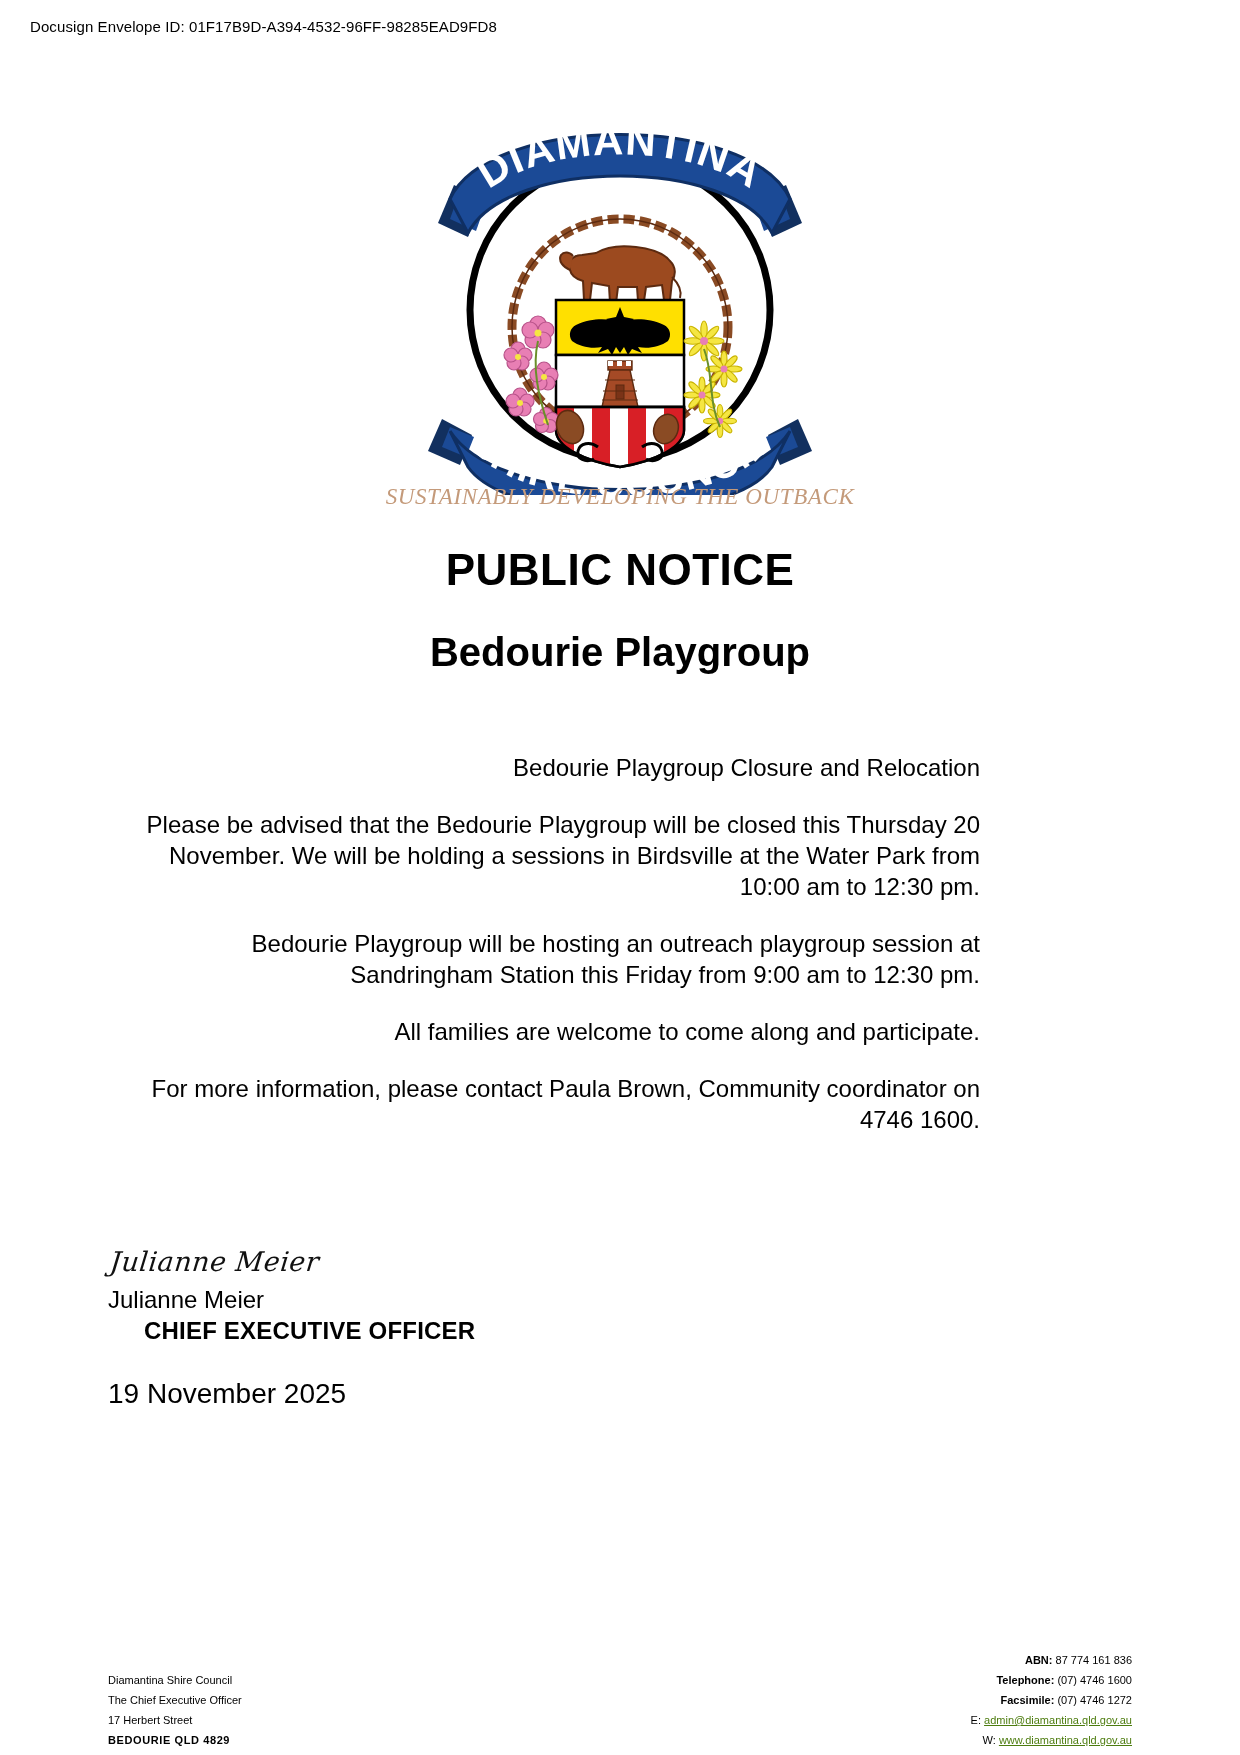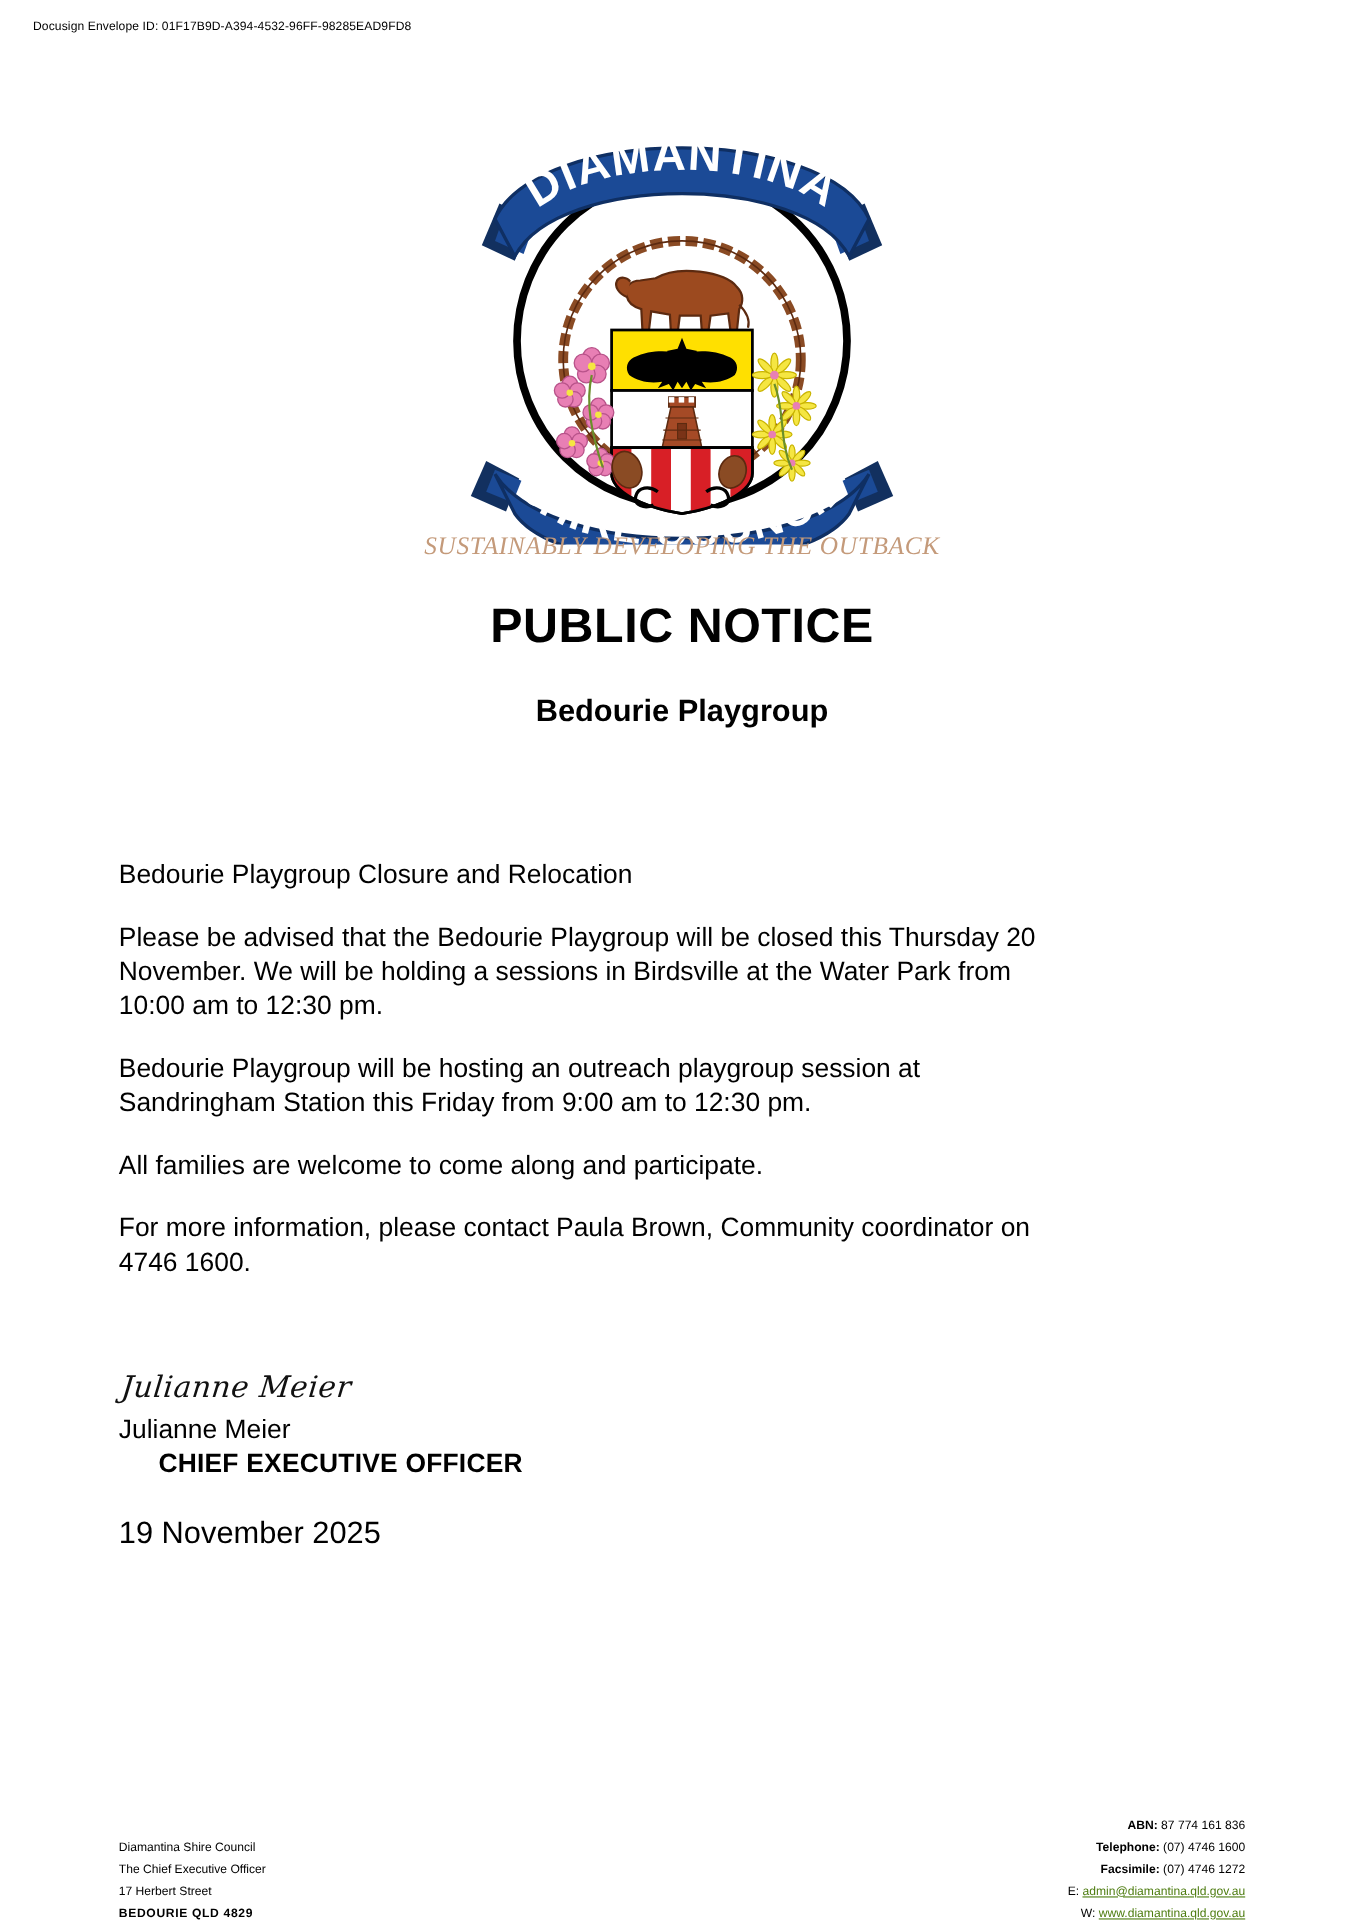--- a/index.html
+++ b/index.html
@@ -18,21 +18,21 @@
     background: #ffffff;
     overflow: hidden;
     box-sizing: border-box;
   }
 
   
   .envelope-id {
     position: absolute;
     left: 30px;
     top: 18px;
-    font-size: 11px;
+    font-size: 15px;
     font-family: "Liberation Sans", sans-serif;
     color: #000000;
     letter-spacing: 0.1px;
     white-space: nowrap;
   }
 
   
   .logo-wrap {
     position: absolute;
     left: 0;
@@ -69,30 +69,31 @@
     font-size: 44px;
     font-weight: bold;
     letter-spacing: 0.5px;
   }
   .title-sub {
     position: absolute;
     left: 0;
     top: 630px;
     width: 1240px;
     text-align: center;
-    font-size: 28px;
+    font-size: 40px;
     font-weight: bold;
   }
 
   
   .body-block {
     position: absolute;
     left: 108px;
-    top: 780px;
+    top: 752px;
     width: 872px;
+    text-align: right;
   }
   .para {
     font-size: 24px;
     line-height: 31px;
     margin: 0 0 26px 0;
     color: #000;
   }
   .para:last-child { margin-bottom: 0; }
 
   

